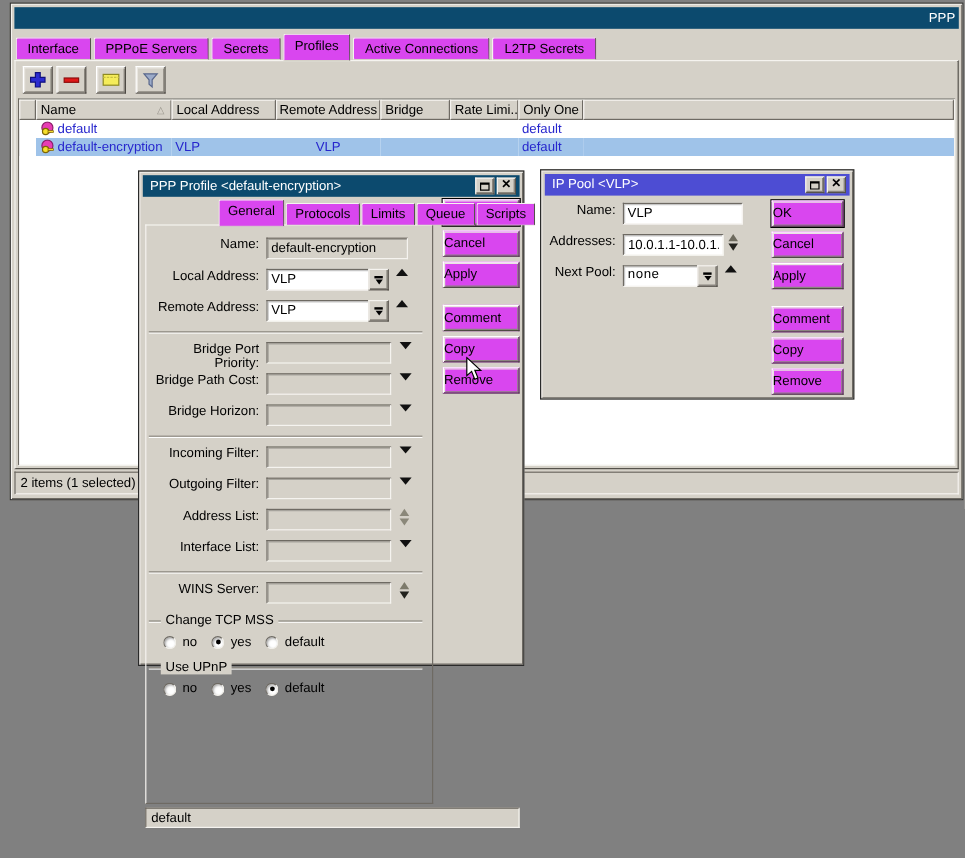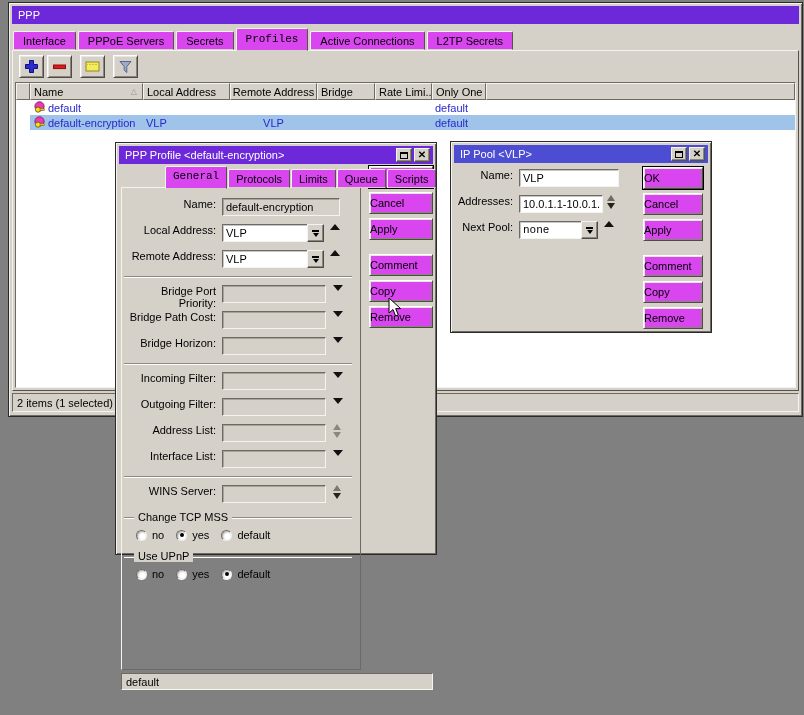--- a/index.html
+++ b/index.html
@@ -17,21 +17,21 @@
     background:#d5d1c8;
     border:1px solid #2a2a2a;
     box-shadow: inset 1px 1px 0 #f5f3ef, inset -1px -1px 0 #6e6a63;
   }
   .titlebar {
     height:18px;
     display:flex; align-items:center;
     padding:0 3px 0 6px;
     color:#fff;
   }
-  .titlebar.inactive { background:#6d28d9; }
+  .titlebar.inactive { background:#0c4a6e;justify-content:flex-end; }
   .titlebar.active   { background:#4d4dd3; }
   .tb-btns { margin-left:auto; display:flex; gap:2px; }
   .tb-btn {
     width:16px; height:14px;
     background:#d5d1c8;
     border:1px solid; border-color:#f5f3ef #55524c #55524c #f5f3ef;
     box-shadow: inset -1px -1px 0 #8a867e;
     display:flex; align-items:center; justify-content:center;
     color:#000;
   }
@@ -57,21 +57,20 @@
     border-radius:2px 2px 0 0;
     margin-right:2px;
     position:relative;
   }
   .tab.active {
     height:23px;
     padding-top:4px;
     margin-bottom:-1px;
     z-index:3;
     border-bottom:1px solid #d5d1c8;
-    font-family:Liberation Mono, monospace;
   }
   .field {
     height:18px;
     font-size:11px;
     padding:1px 3px;
     border:1px solid; border-color:#6e6a63 #f5f3ef #f5f3ef #6e6a63;
     box-shadow: inset 1px 1px 0 rgba(0,0,0,0.22);
     background:#fff;
     font-family:"Liberation Sans", sans-serif;
     outline:none;
@@ -154,21 +153,21 @@
   .tbody-fill { flex:1; background:#fff; }
   #main-status {
     margin:2px 1px 0 1px; height:19px;
     border:1px solid; border-color:#6e6a63 #f5f3ef #f5f3ef #6e6a63;
     background:#d5d1c8;
     display:flex; align-items:center; padding:0 4px;
   }
   
   #profile-dialog { left:115px; top:142px; width:322px; height:413px; z-index:5; }
   #profile-dialog .titlebar { position:absolute; left:3px; top:3px; right:3px; }
-  #profile-tabs { position:absolute; left:1px; top:23px; z-index:2;padding-left:48px; }
+  #profile-tabs { position:absolute; left:18px; top:23px; z-index:2;padding-left:48px; }
   #profile-tabs .tab { padding:3px 7px 0; margin-right:1px; }
   #profile-page {
     position:absolute; left:5px; top:44px; width:240px; height:483px;
     border:1px solid; border-color:#f5f3ef #6e6a63 #6e6a63 #f5f3ef;
     padding:10px 0 0 0;
     z-index:1;
   }
   #profile-page .flabel { width:100px; flex:none; }
   #profile-buttons { position:absolute; left:253px; top:23px; width:64px; display:flex; flex-direction:column; }
   #profile-buttons .btn { margin-bottom:4px; }

